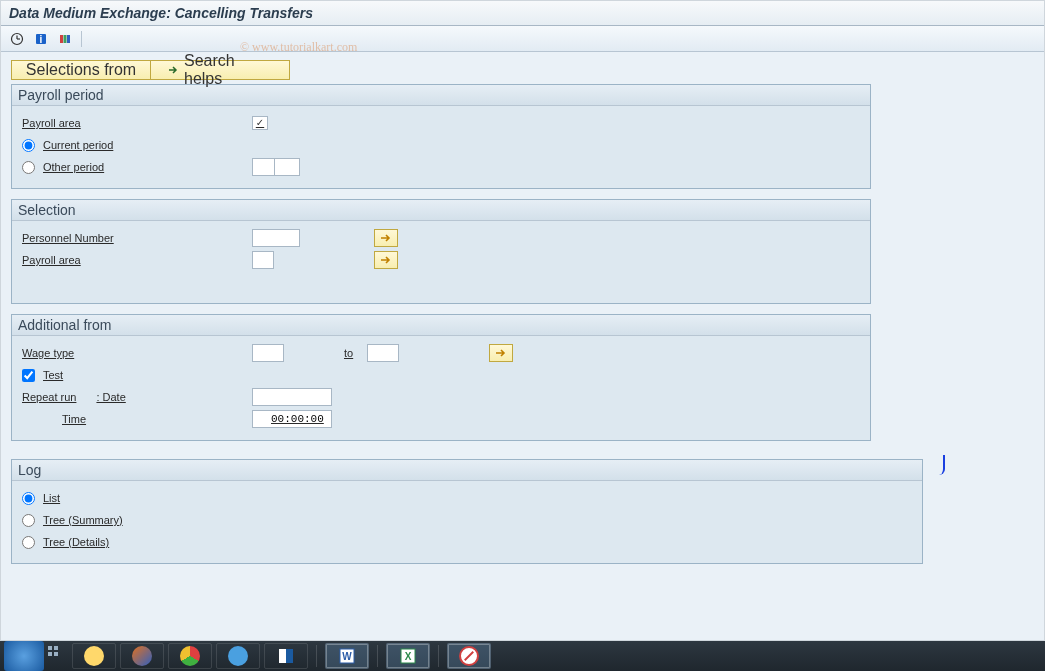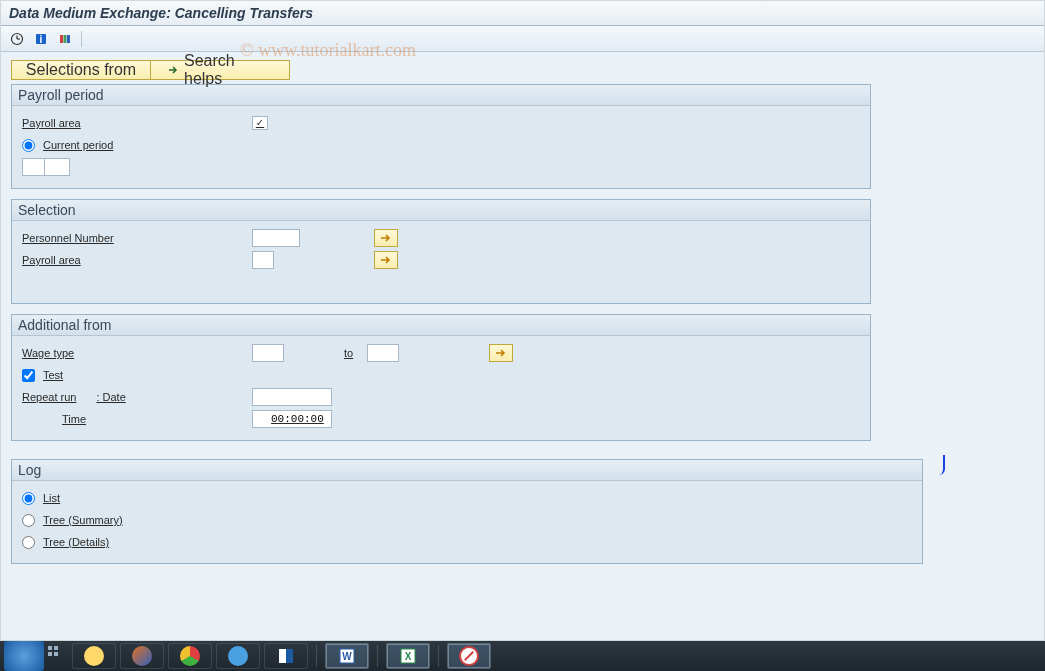--- a/index.html
+++ b/index.html
@@ -38,21 +38,21 @@
     }
     .toolbar-sep {
       width: 1px; height: 16px;
       background: #b7c5d2;
       margin: 0 2px;
     }
     .watermark {
       position: absolute;
       left: 240px; top: 40px;
       color: rgba(220, 150, 100, 0.55);
-      font-size: 18px;
+      font-size: 12px;
       font-family: Georgia, serif;
       pointer-events: none;
       z-index: 50;
     }
     .content {
       padding: 8px 10px;
       position: relative;
     }
     .btn-row {
       display: flex; gap: 0; margin-bottom: 4px;
@@ -247,20 +247,24 @@
             <div class="label-col">Payroll area</div>
             <span class="chk-icon">✓</span>
           </div>
           <div class="row">
             <div class="label-col">
               <input type="radio" name="period" checked="" style="">
               <span>Current period</span>
             </div>
           </div>
           <div class="row">
+            <div class="label-col">
+              <input type="radio" name="period" style="">
+              <span>Other period</span>
+            </div>
             <span class="pair-inputs">
               <input class="input-sm" style="">
               <input class="input-sm" style="width: 26px;">
             </span>
           </div>
         </div>
       </div>
 
       <div class="group selection">
         <div class="group-title">Selection</div>

